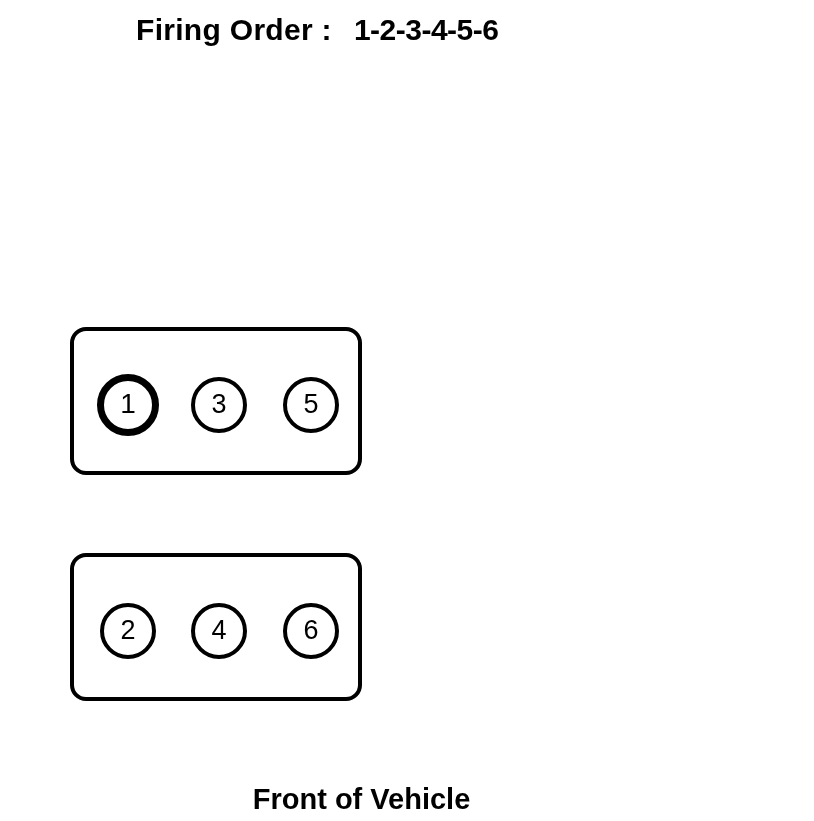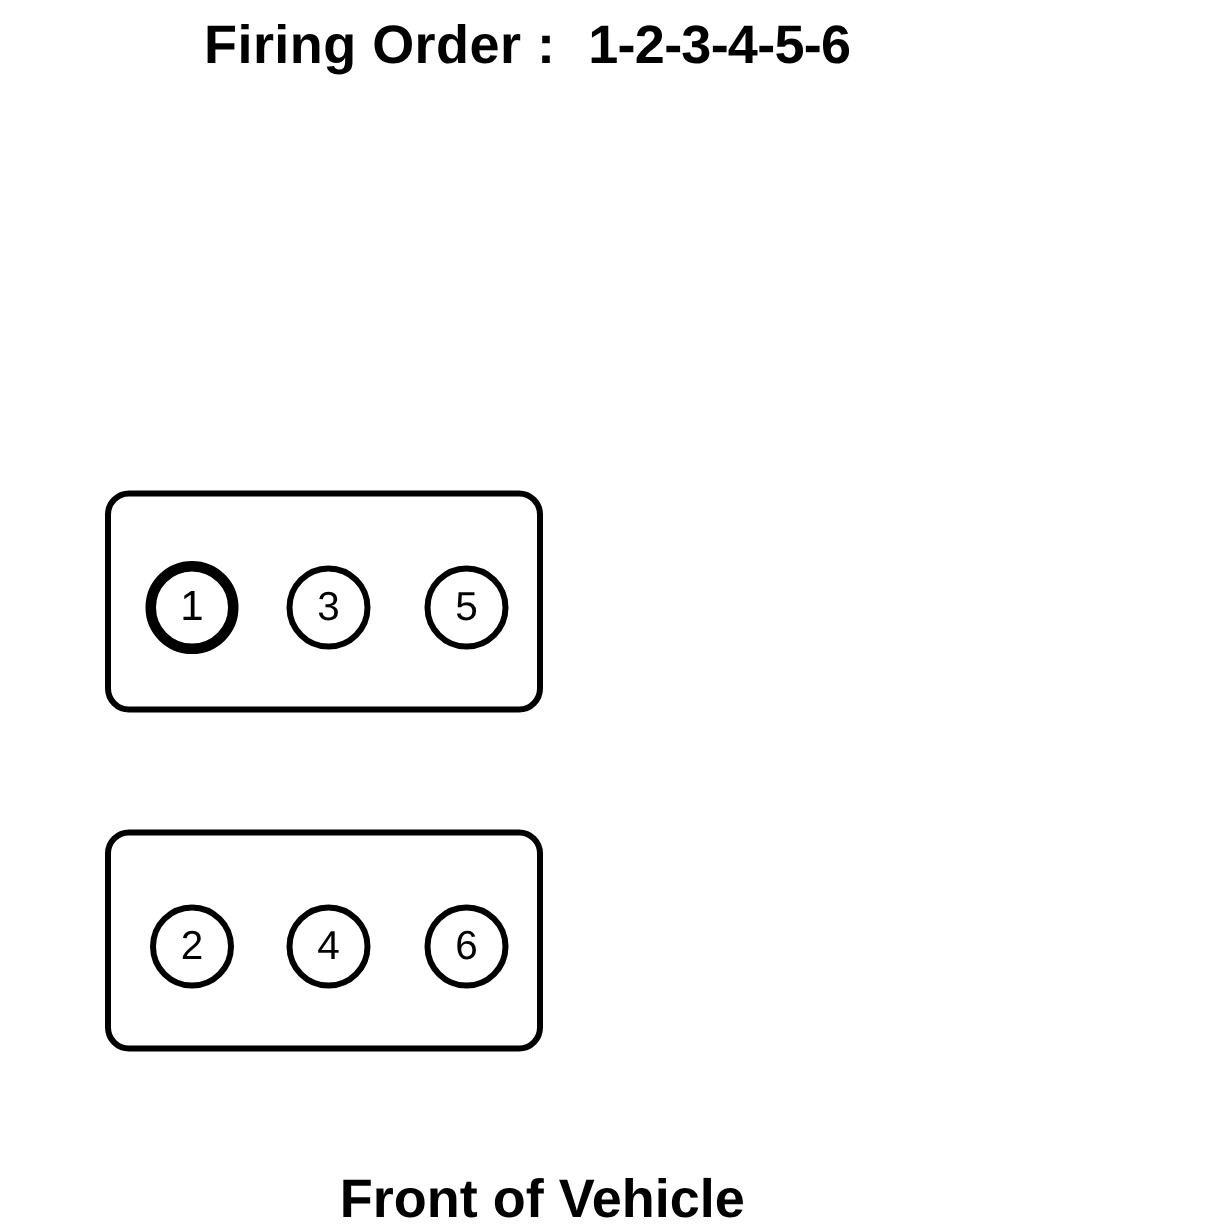--- a/index.html
+++ b/index.html
@@ -14,21 +14,21 @@
     overflow: hidden;
     font-family: "Liberation Sans", sans-serif;
     color: #000000;
   }
 
   
   #firing-order-title {
     position: absolute;
     left: 136px;
     top: 13px;
-    font-size: 36px;
+    font-size: 30px;
     font-weight: bold;
     letter-spacing: 0.3px;
     white-space: nowrap;
     line-height: 34px;
   }
   #firing-order-title .fo-label {
     margin-right: 22px;
   }
   #firing-order-title .fo-sequence {
     letter-spacing: -0.5px;
@@ -84,21 +84,21 @@
     transform: translateY(-1px);
   }
 
   
   #front-of-vehicle-caption {
     position: absolute;
     left: 0;
     top: 782px;
     width: 723px;
     text-align: center;
-    font-size: 36px;
+    font-size: 29px;
     font-weight: bold;
     line-height: 34px;
     white-space: nowrap;
   }
 </style>
 </head>
 <body>
 
 <div id="firing-order-title">
   <span class="fo-label">Firing Order :</span><span class="fo-sequence">1-2-3-4-5-6</span>

